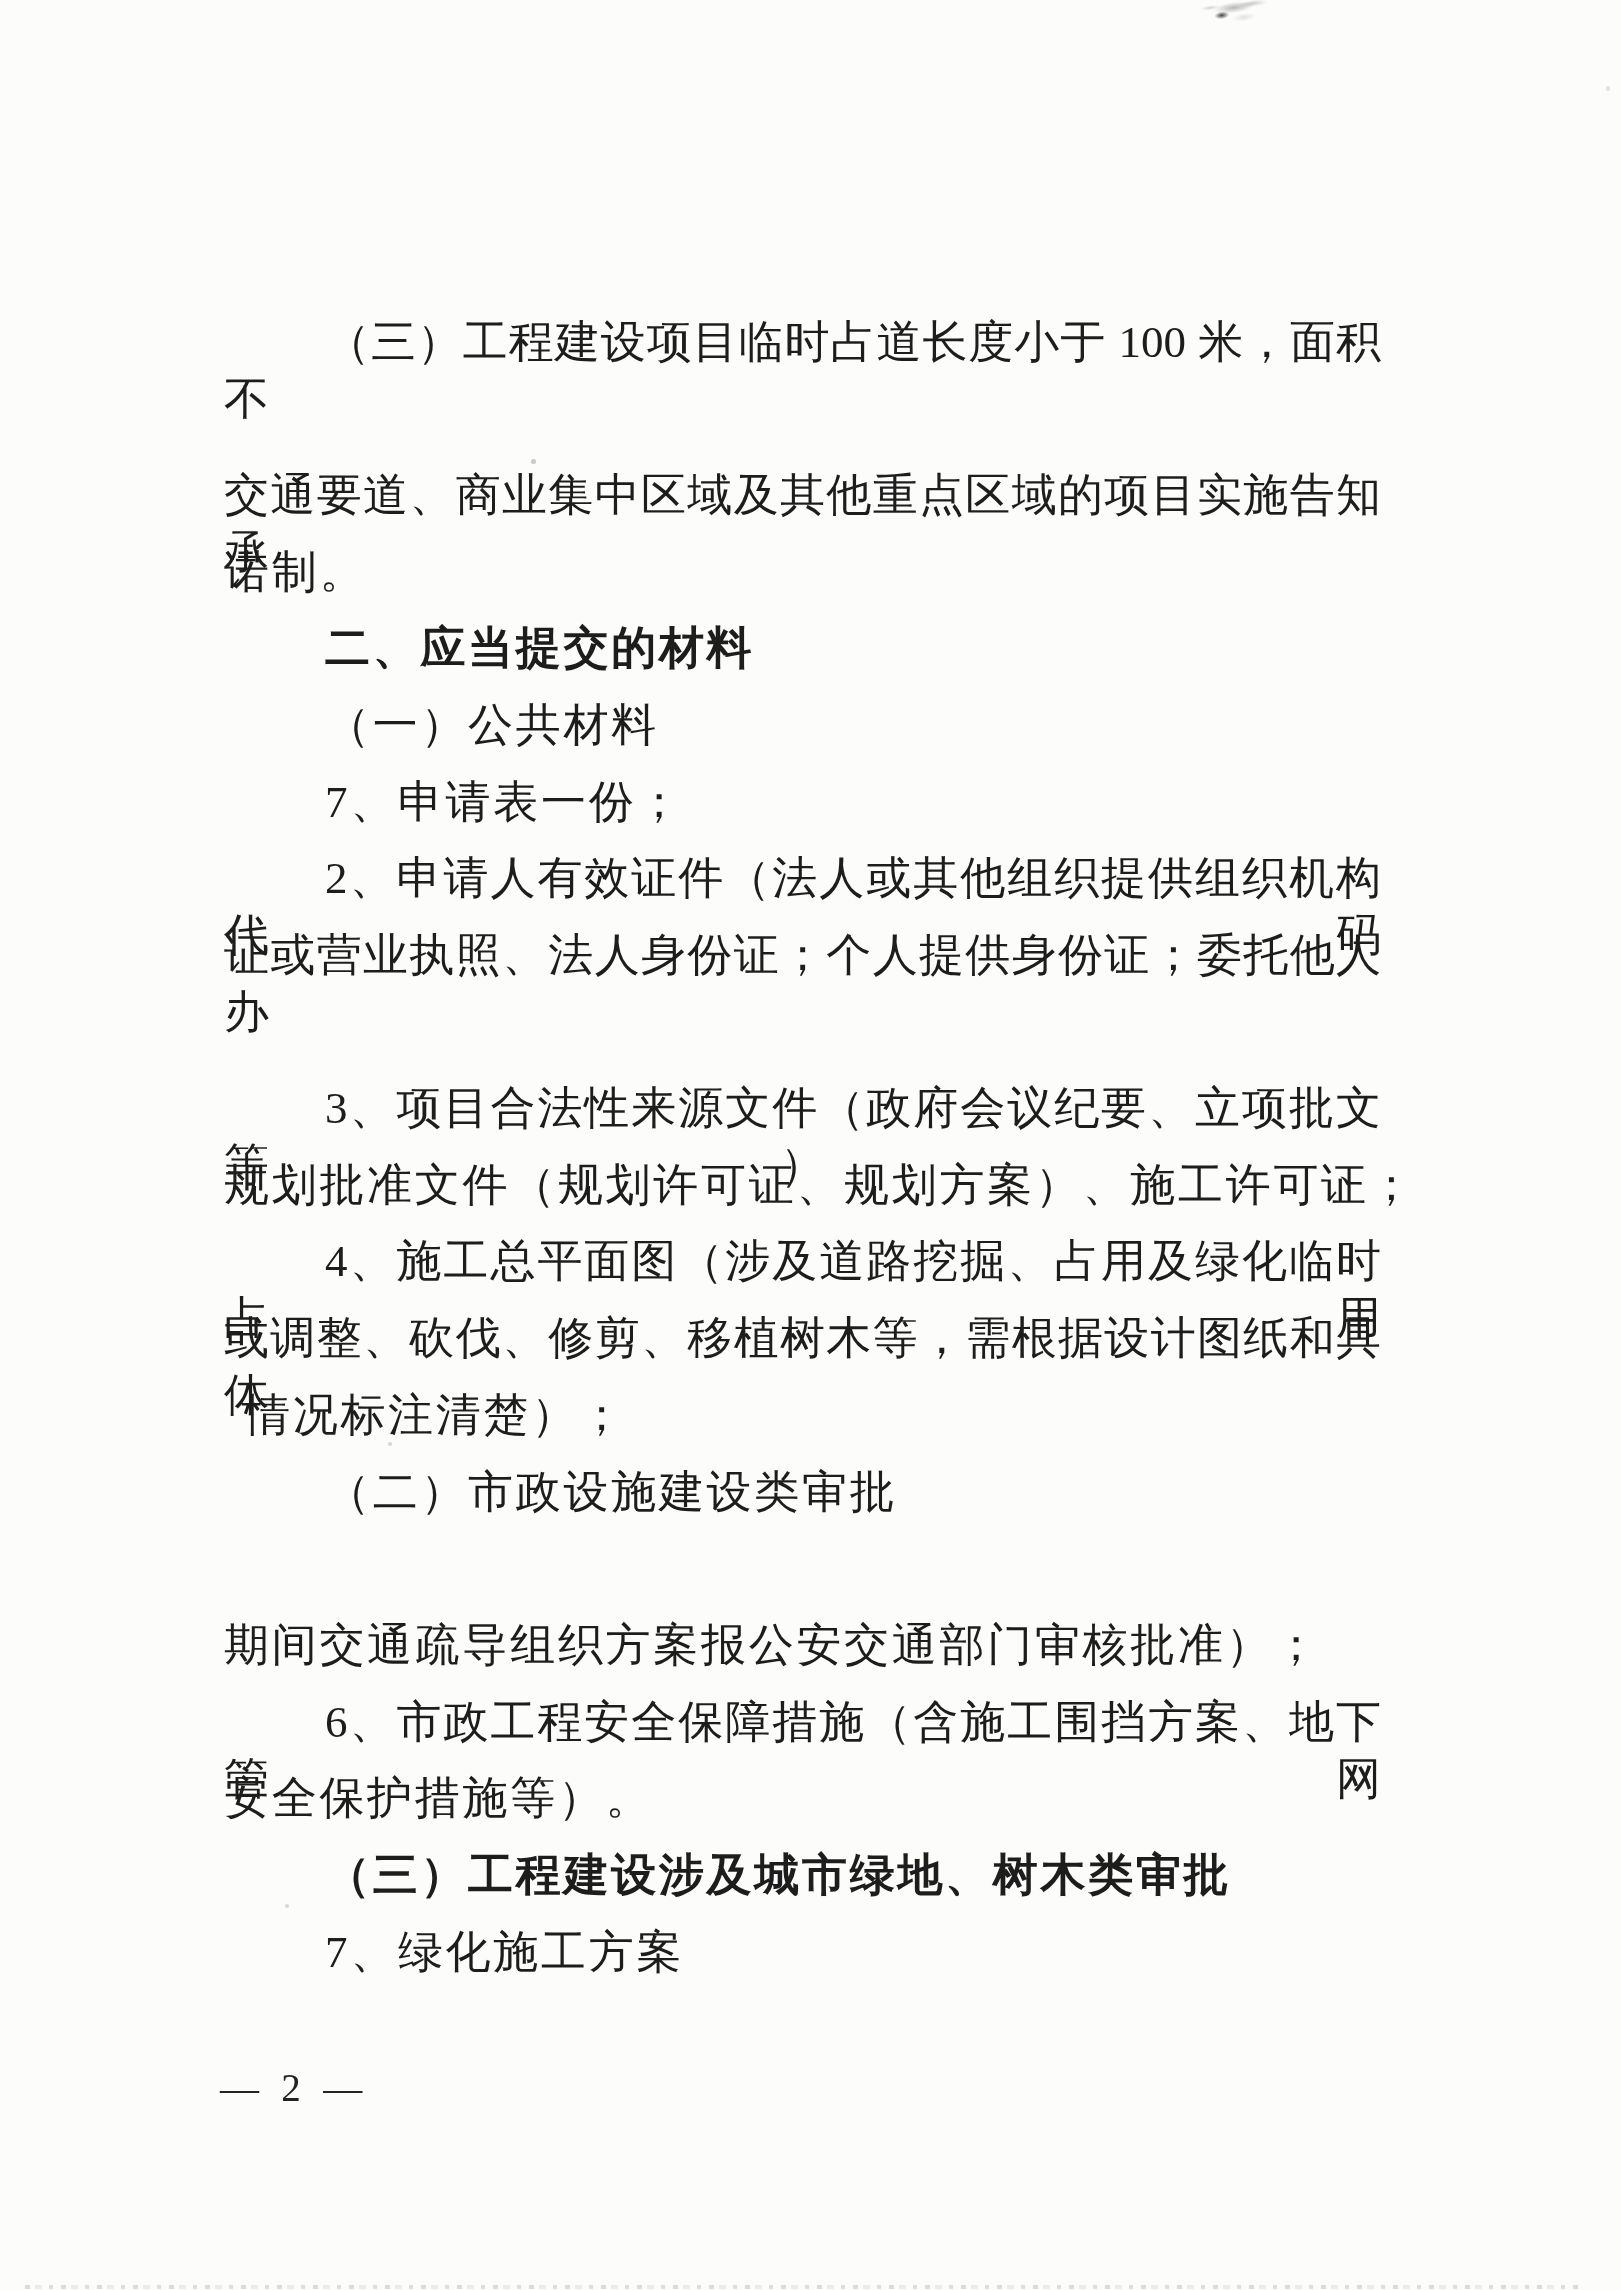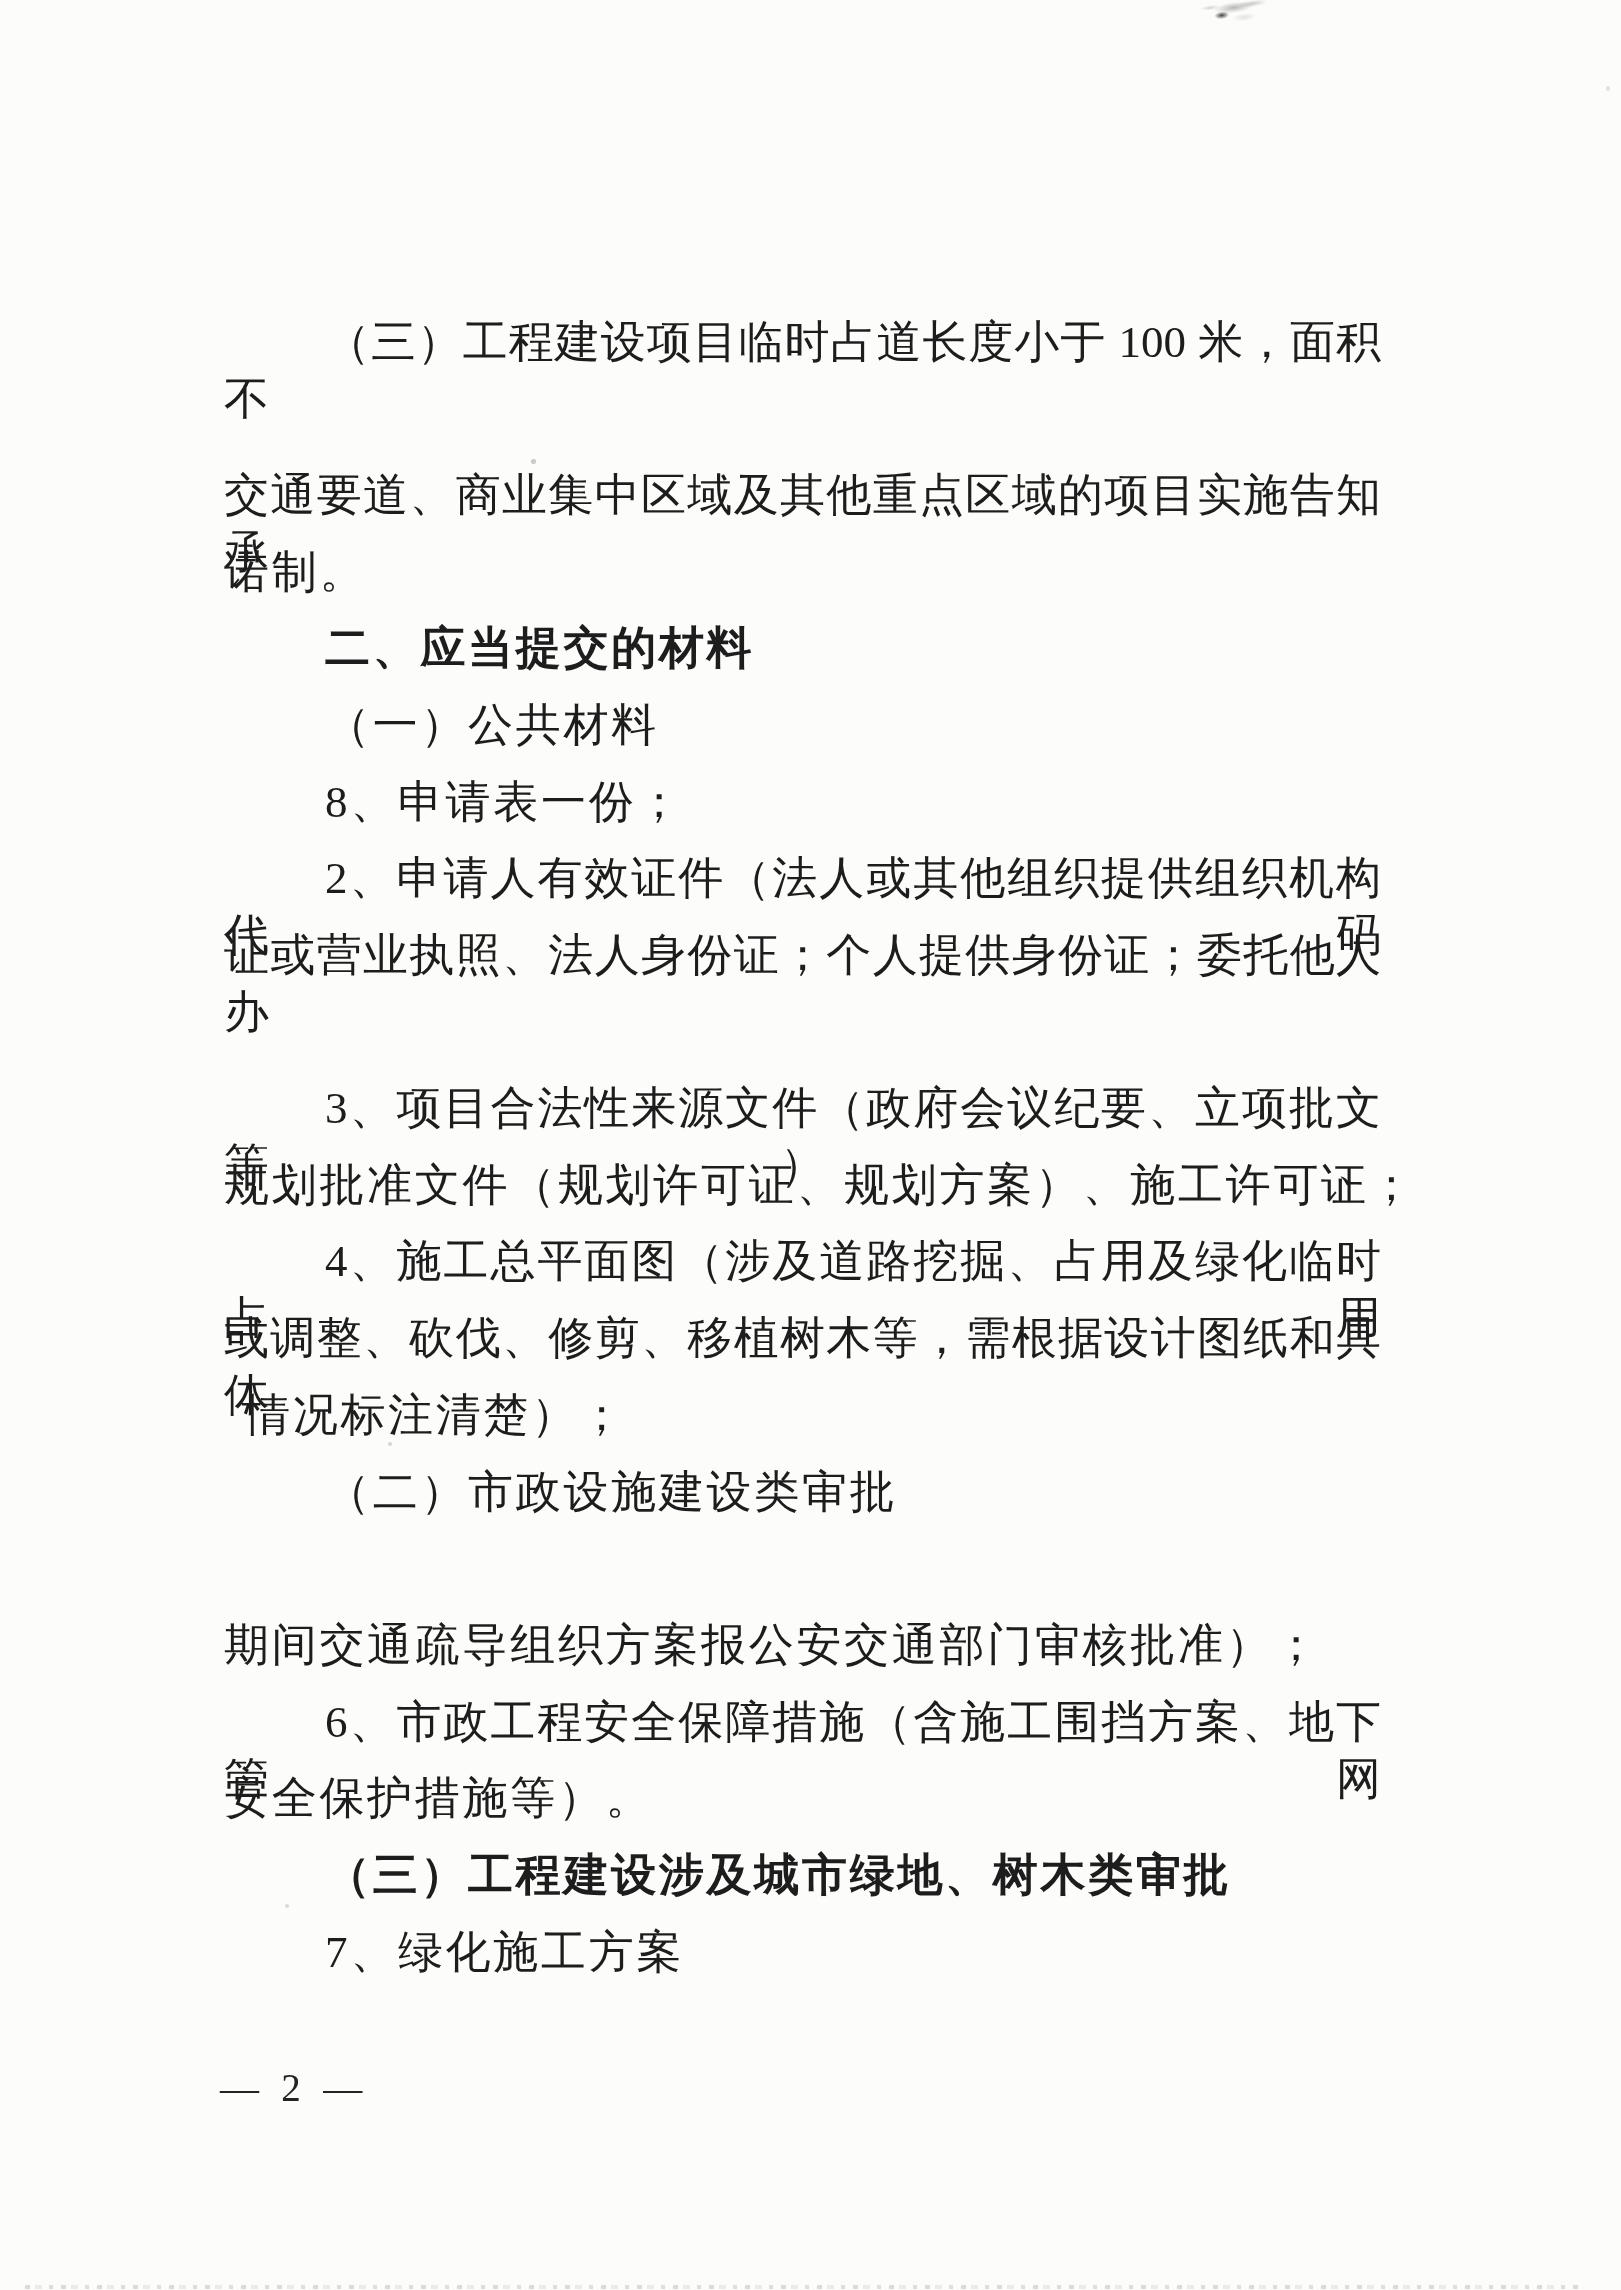--- a/index.html
+++ b/index.html
@@ -97,21 +97,21 @@
   <span class="speck s2"></span>
   <span class="speck s3"></span>
   <span class="speck s4"></span>
 
   <div id="text-block">
       <div class="line justify indent" style="top: 304px;">（三）工程建设项目临时占道长度小于 100 米，面积不</div>
       <div class="line justify" style="top: 457px;">交通要道、商业集中区域及其他重点区域的项目实施告知承</div>
       <div class="line" style="top: 534px;">诺制。</div>
       <div class="line indent" style="top: 687px;">（一）公共材料</div>
       <div class="line indent bold" style="top: 610px;">二、应当提交的材料</div>
-      <div class="line indent" style="top: 764px;">8、申请表一份；</div>
+      <div class="line indent" style="top: 764px;">7、申请表一份；</div>
       <div class="line justify indent" style="top: 840px;">2、申请人有效证件（法人或其他组织提供组织机构代码</div>
       <div class="line justify" style="top: 917px;">证或营业执照、法人身份证；个人提供身份证；委托他人办</div>
       <div class="line justify indent" style="top: 1070px;">3、项目合法性来源文件（政府会议纪要、立项批文等）、</div>
       <div class="line" style="top: 1147px;">规划批准文件（规划许可证、规划方案）、施工许可证；</div>
       <div class="line justify indent" style="top: 1223px;">4、施工总平面图（涉及道路挖掘、占用及绿化临时占用</div>
       <div class="line justify" style="top: 1300px;">或调整、砍伐、修剪、移植树木等，需根据设计图纸和具体</div>
       <div class="line" style="top: 1377px; margin-left: 21px;">情况标注清楚）；</div>
       <div class="line indent" style="top: 1454px;">（二）市政设施建设类审批</div>
       <div class="line" style="top: 1607px;">期间交通疏导组织方案报公安交通部门审核批准）；</div>
       <div class="line justify indent" style="top: 1684px;">6、市政工程安全保障措施（含施工围挡方案、地下管网</div>

